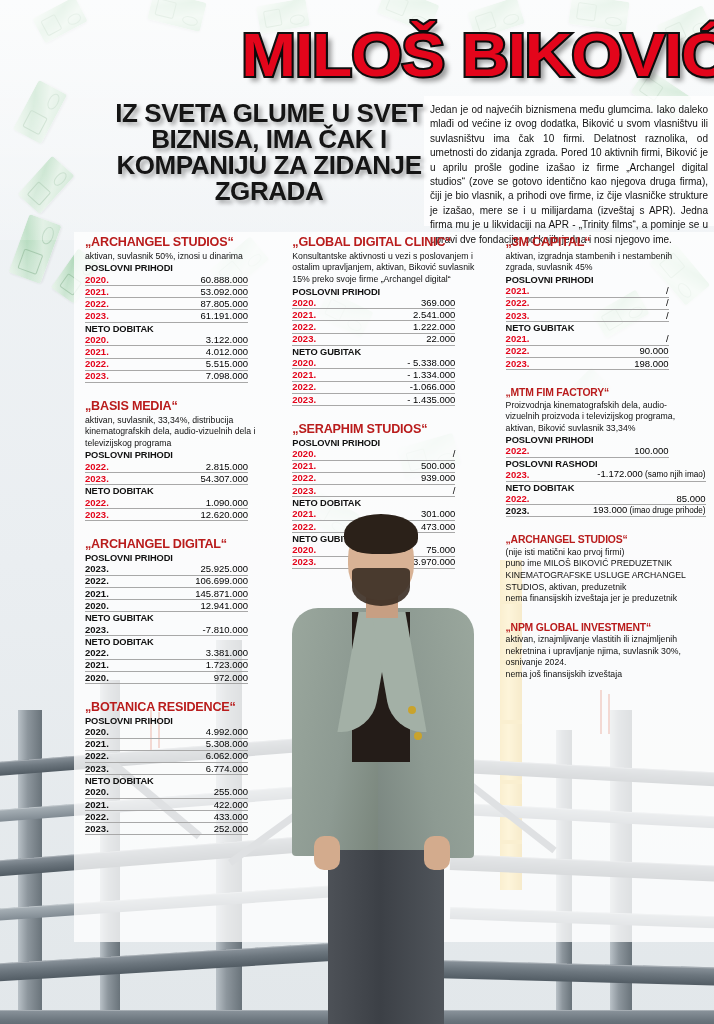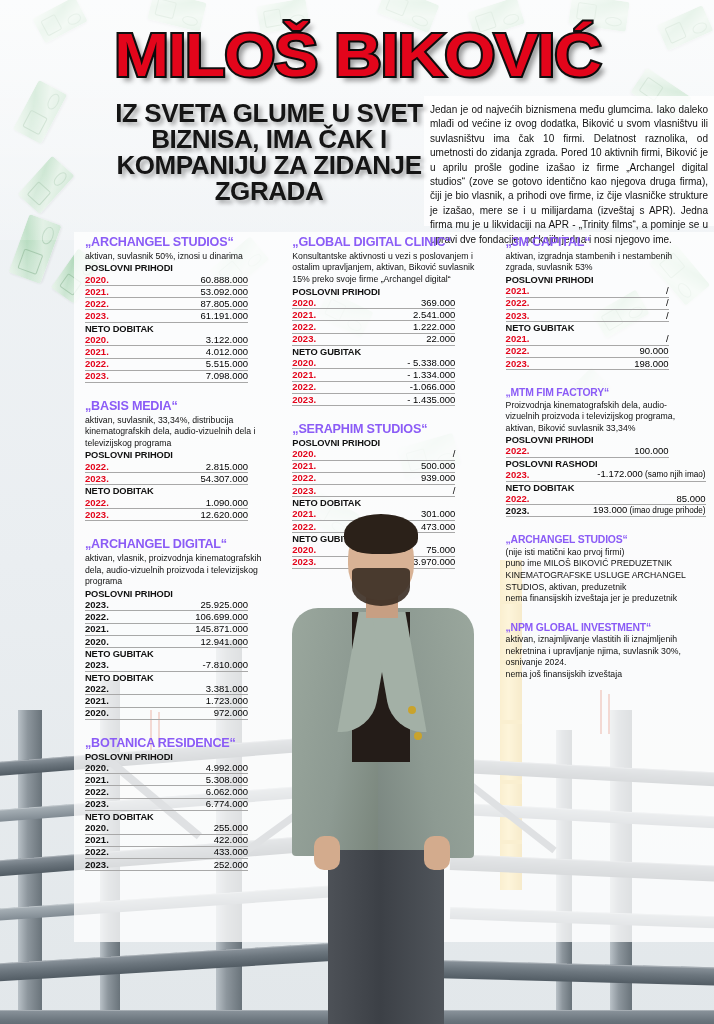--- a/index.html
+++ b/index.html
@@ -57,21 +57,21 @@
     border:1px solid rgba(120,170,130,.55); border-radius:2px;
   }
   .note::after {
     content:""; position:absolute; right:8%; bottom:12%; width:26%; height:26%;
     border-radius:50%; border:1px solid rgba(120,170,130,.45);
   }
 
   
   .headline-wrap {
     position: absolute; left: 0; right: 0; top: 26px;
-    text-align: center;
+    text-align: right;
     z-index: 6;
   }
   .headline {
     display: inline-block;
     font-family: "Liberation Sans", sans-serif;
     font-weight: 700;
     font-size: 62px;
     line-height: .94;
     letter-spacing: -1px;
     color: #e3051b;
@@ -125,21 +125,21 @@
     display: flex;
     z-index: 7;
   }
   .col { width: 33.33%; padding-right: 16px; }
   .col.c1 { padding-left: 11px; }
   .col.c2 { padding-left: 5px; }
   .col.c3 { padding-left: 5px; }
 
   .firm { margin-bottom: 17px; }
   .firm-title {
-    color: #8b5cf6;
+    color: #b91c1c;
     font-weight: 700;
     font-size: 12.6px;
     letter-spacing: -.2px;
     line-height: 1.1;
     margin-bottom: 1px;
   }
   .firm-title.sm { font-size: 10.4px; }
   .firm-desc {
     font-size: 8.7px;
     line-height: 1.33;
@@ -361,21 +361,20 @@
               </tr>
               <tr>
                 <td class="yr">2023.</td>
                 <td class="val">12.620.000</td>
               </tr>
             </tbody>
           </table>
         </div>
         <div class="firm">
           <div class="firm-title">„ARCHANGEL DIGITAL“</div>
-          <div class="firm-desc">aktivan, vlasnik, proizvodnja kinematografskih dela, audio-vizuelnih proizvoda i televizijskog programa</div>
           <div class="sect-label">POSLOVNI PRIHODI</div>
           <table class="rows">
             <tbody>
               <tr>
                 <td class="yr dark">2023.</td>
                 <td class="val">25.925.000</td>
               </tr>
               <tr>
                 <td class="yr dark">2022.</td>
                 <td class="val">106.699.000</td>
@@ -557,21 +556,21 @@
                 <td class="yr">2023.</td>
                 <td class="val">3.970.000</td>
               </tr>
             </tbody>
           </table>
         </div>
       </div>
     <div class="col c3">
         <div class="firm">
           <div class="firm-title">„3M CAPITAL“</div>
-          <div class="firm-desc">aktivan, izgradnja stambenih i nestambenih zgrada, suvlasnik 53%</div>
+          <div class="firm-desc">aktivan, izgradnja stambenih i nestambenih zgrada, suvlasnik 45%</div>
           <div class="sect-label">POSLOVNI PRIHODI</div>
           <table class="rows">
             <tbody>
               <tr>
                 <td class="yr">2021.</td>
                 <td class="val">/</td>
               </tr>
               <tr>
                 <td class="yr">2022.</td>
                 <td class="val">/</td>

